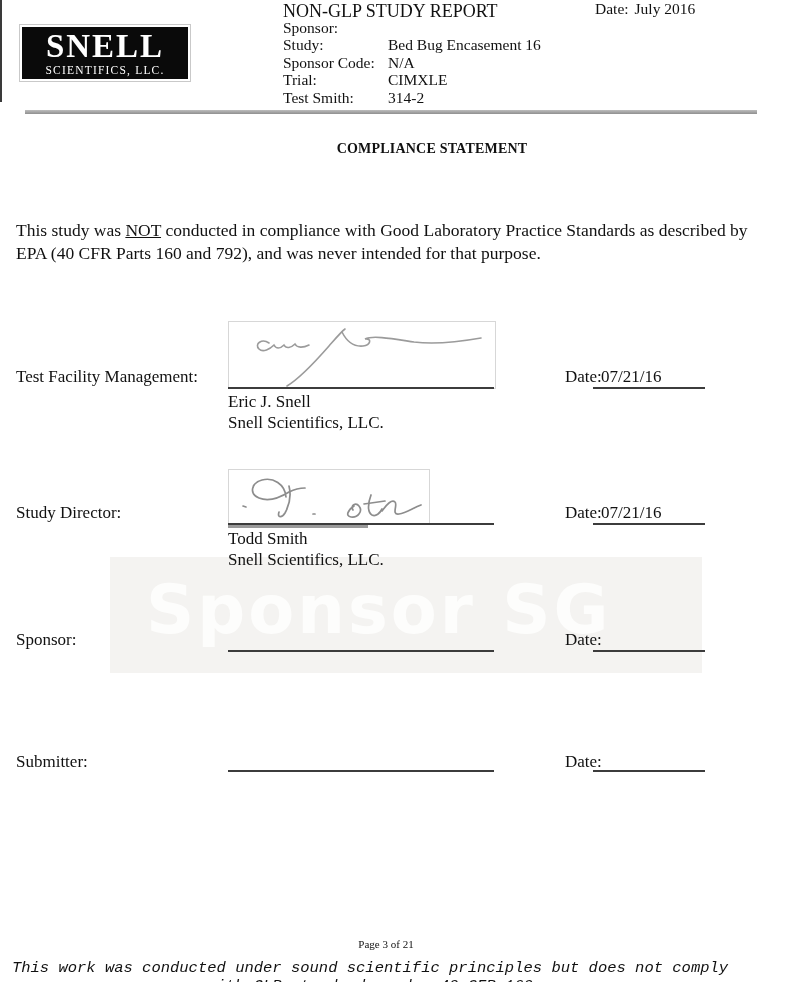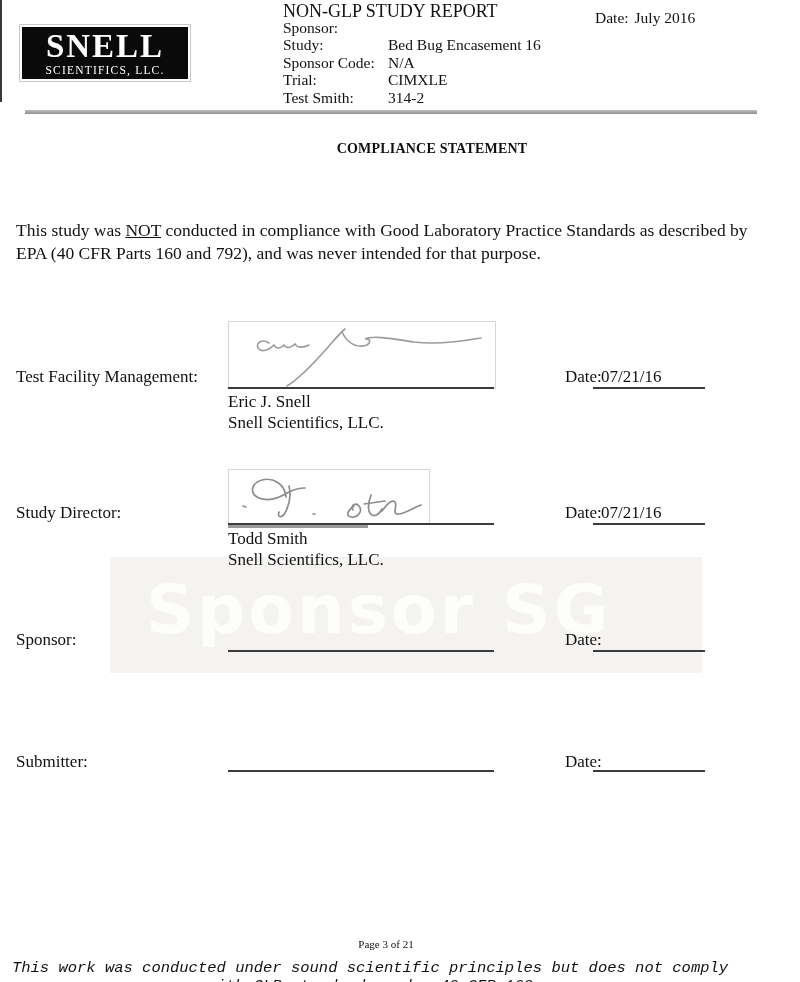--- a/index.html
+++ b/index.html
@@ -25,21 +25,21 @@
   }
   .logo-main{
     color:#fff;font-size:33px;font-weight:bold;
     letter-spacing:2px;line-height:36px;margin-top:1px;
   }
   .logo-sub{
     color:#fff;font-size:11.5px;letter-spacing:1.2px;line-height:12px;
   }
   
   .hdr-title{left:283px;top:1px;font-size:18px;font-weight:normal;z-index:2;}
-  .hdr-date{left:595px;top:9px;font-size:15.5px;z-index:2;}
+  .hdr-date{left:595px;top:0;font-size:15.5px;z-index:2;}
   .hdr-date .gap{display:inline-block;width:6px;}
   .hdr-fields{left:283px;top:19px;font-size:15.5px;line-height:17.4px;z-index:2;}
   .hdr-row .hdr-label{display:inline-block;width:105px;}
   
   .divider{
     left:25px;top:110px;width:732px;height:4px;
     background:linear-gradient(#bdbdbd,#8f8f8f);
     z-index:2;
   }
   .heading{

